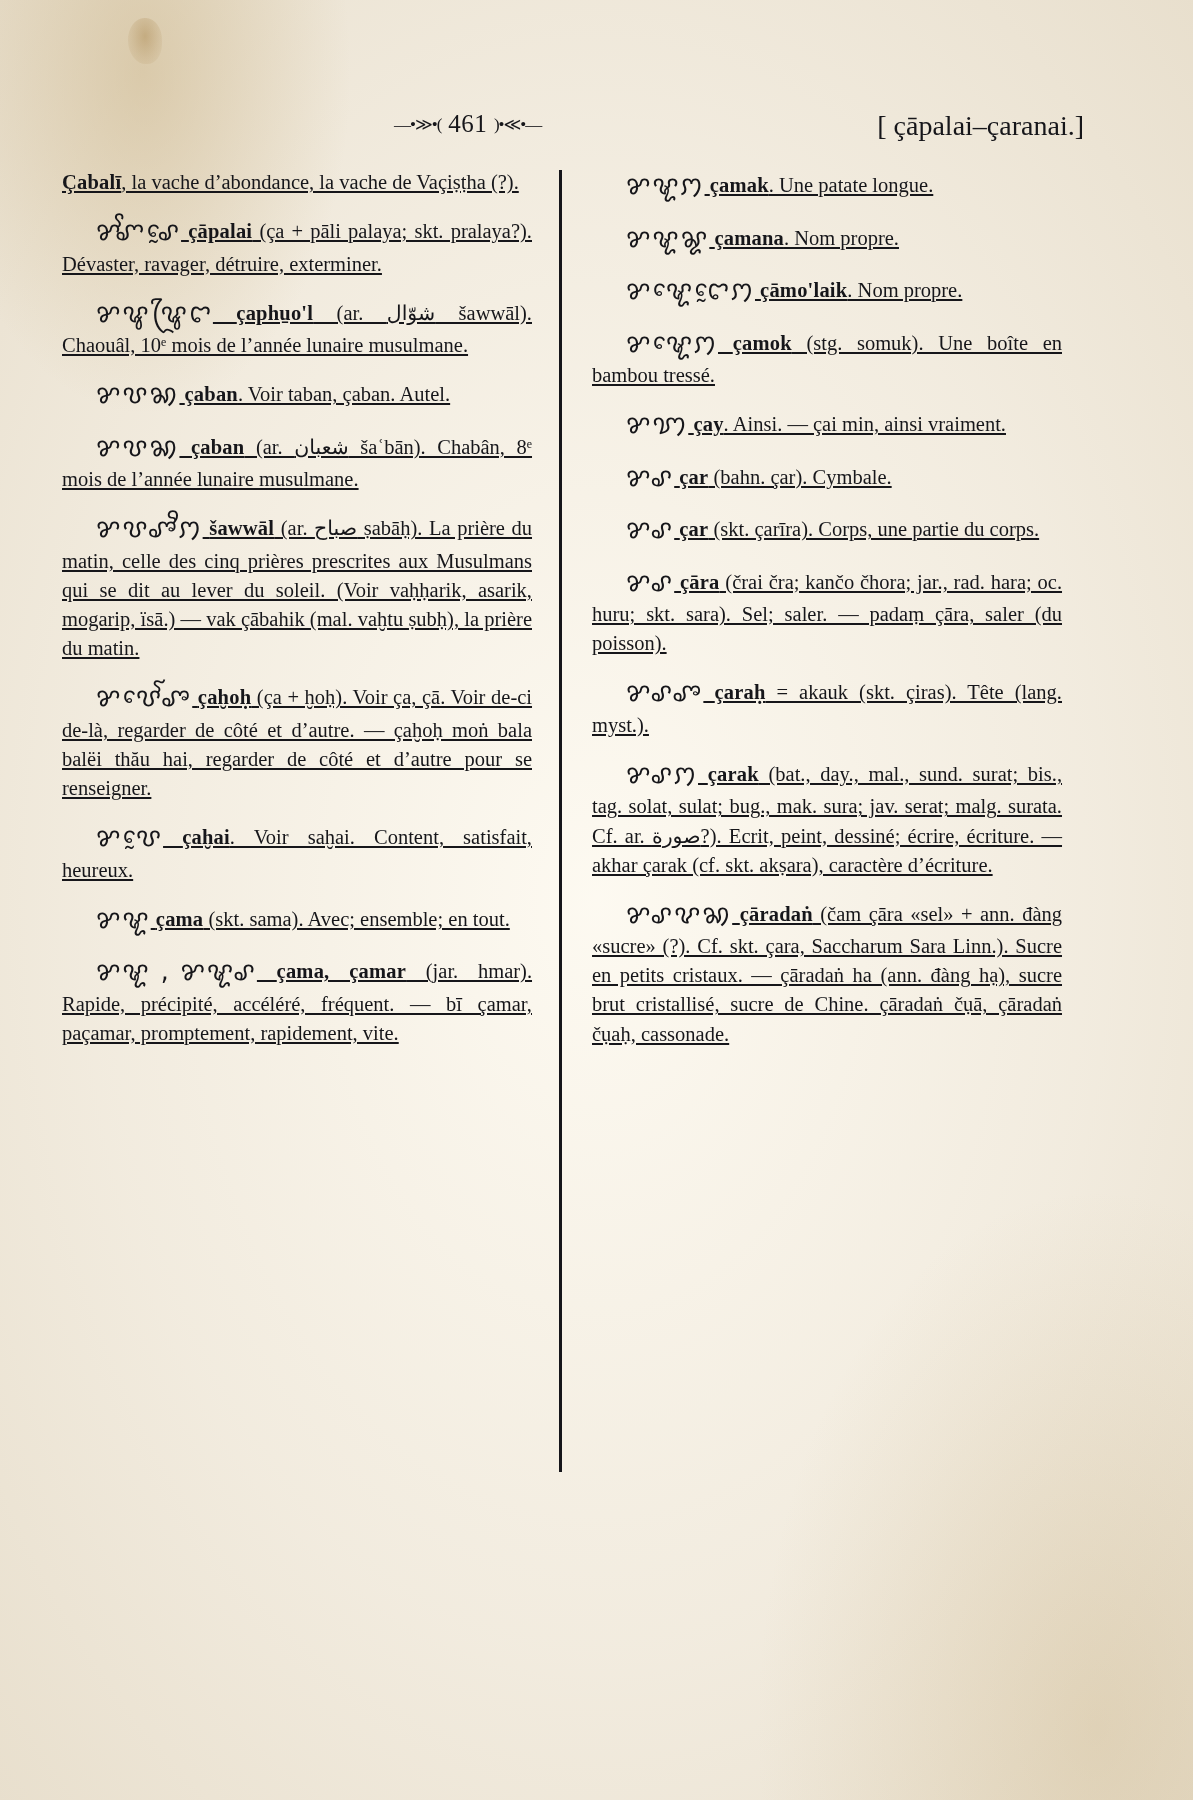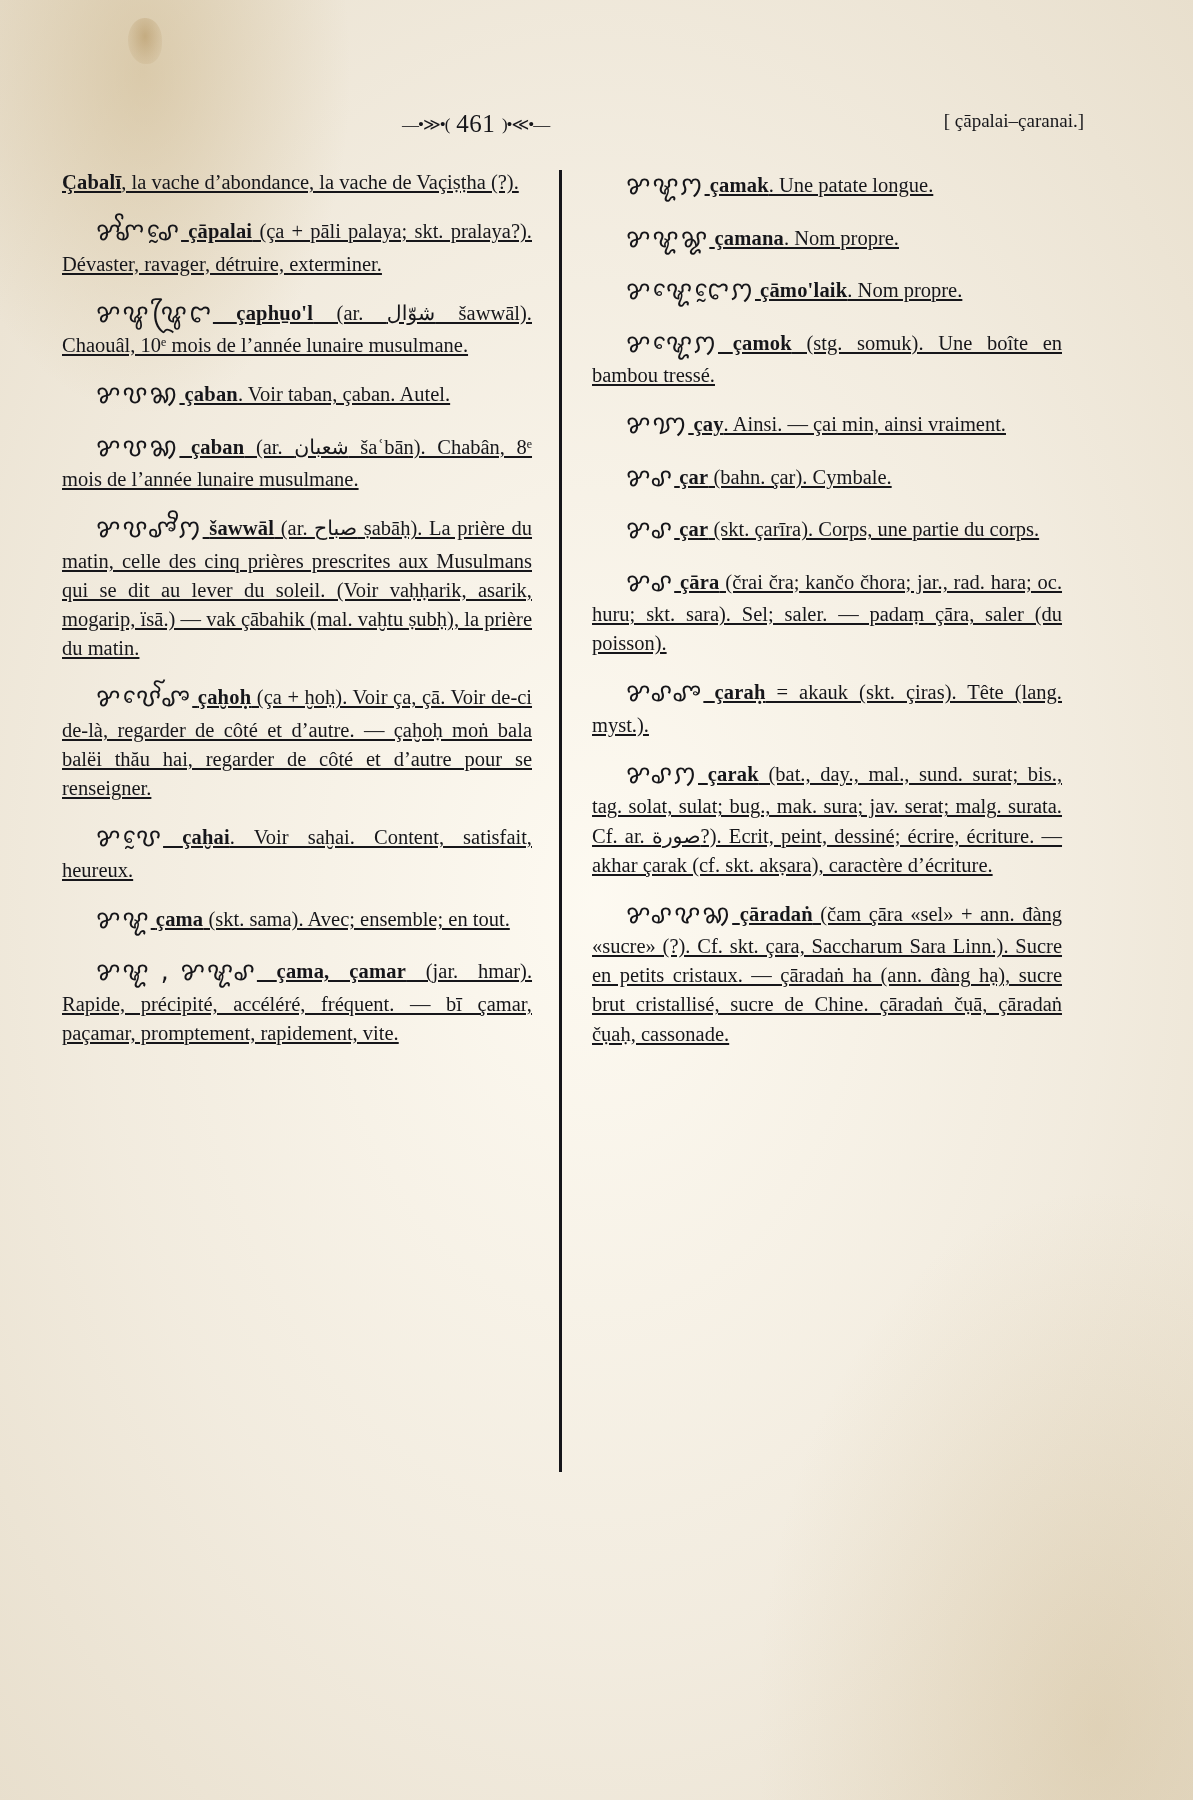--- a/index.html
+++ b/index.html
@@ -40,32 +40,32 @@
     color: #16161a;
   }
   
   .header {
     position: relative;
     height: 42px;
     margin-bottom: 16px;
   }
   .folio {
     position: absolute;
-    left: 340px;
+    left: 332px;
     top: 0;
     font-size: 25px;
     letter-spacing: 0.5px;
     white-space: nowrap;
   }
   .folio .orn { font-size: 17px; letter-spacing: -1px; vertical-align: 2px; }
   .running-head {
     position: absolute;
     right: 48px;
     top: 0;
-    font-size: 19px;
+    font-size: 28px;
     white-space: nowrap;
   }
   
   .columns {
     position: relative;
     display: flex;
     width: 1070px;
   }
   .rule {
     position: absolute;

